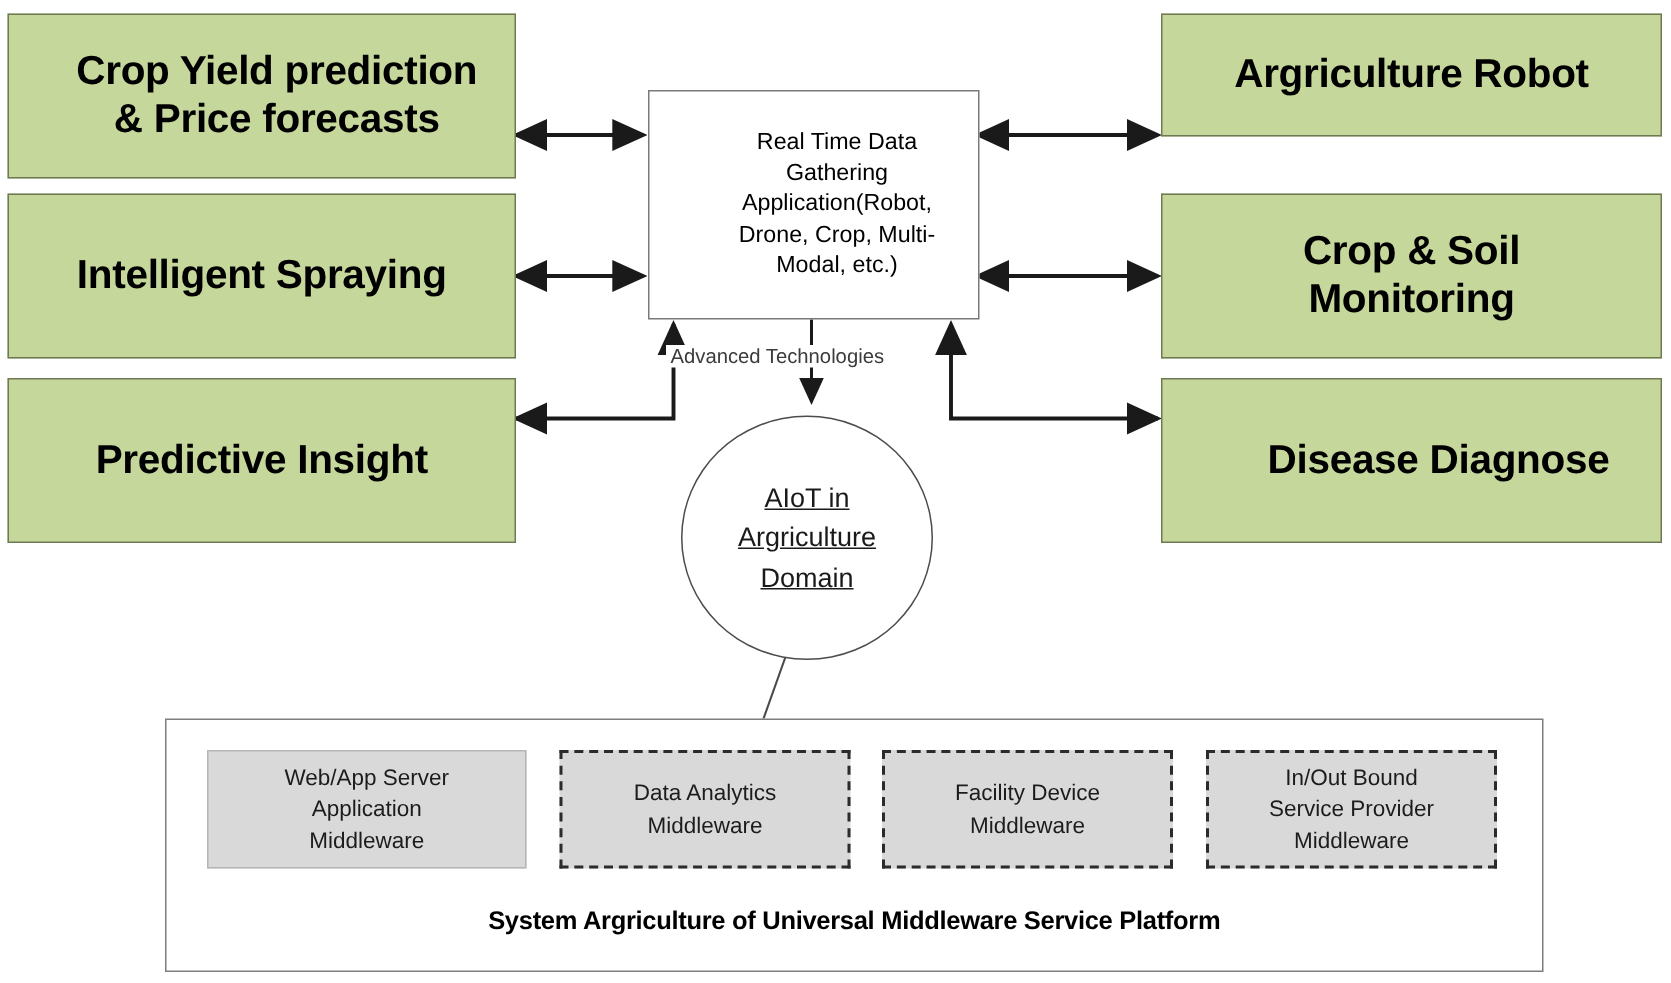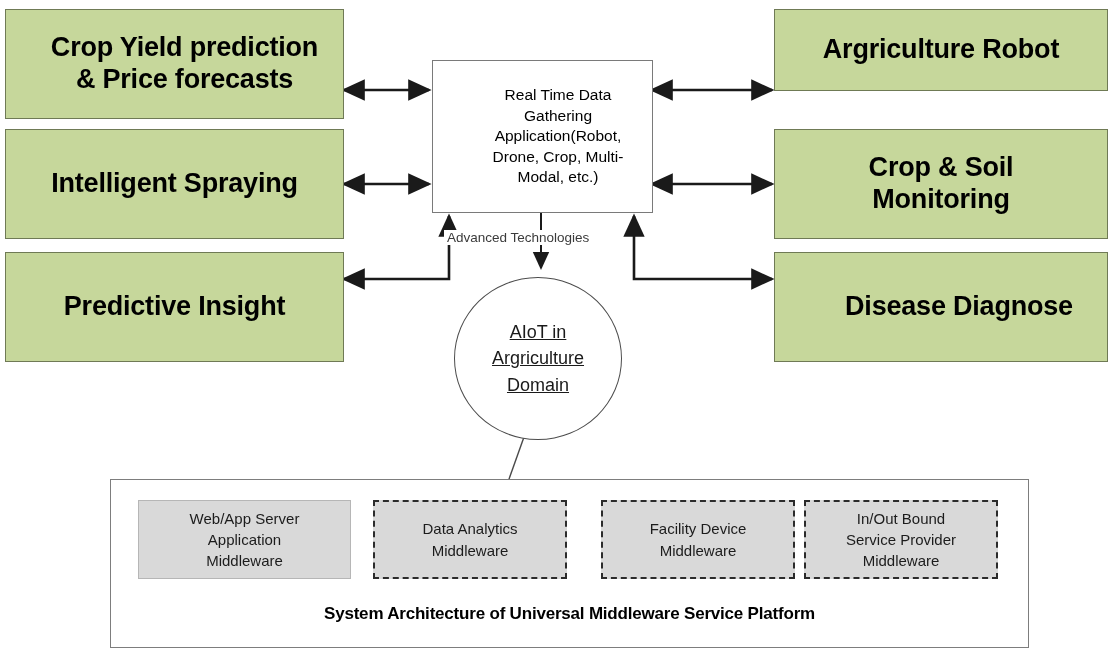--- a/index.html
+++ b/index.html
@@ -198,27 +198,27 @@
       <span style="white-space:pre-line;">Web/App Server
 Application
 Middleware</span>
     </div>
 
     <div class="mw-box mw-dashed" style="left:262px; top:20px; width:194px; height:79px;">
       <span style="white-space:pre-line;">Data Analytics
 Middleware</span>
     </div>
 
-    <div class="mw-box mw-dashed" style="left:477px; top:20px; width:194px; height:79px;margin-left:13px;">
+    <div class="mw-box mw-dashed" style="left:477px; top:20px; width:194px; height:79px;">
       <span style="white-space:pre-line;">Facility Device
 Middleware</span>
     </div>
 
     <div class="mw-box mw-dashed" style="left:693px; top:20px; width:194px; height:79px;">
       <span style="white-space:pre-line;">In/Out Bound
 Service Provider
 Middleware</span>
     </div>
 
-    <div class="platform-caption" style="left:0; top:124px;">System Architecture of Universal Middleware Service Platform</div>
+    <div class="platform-caption" style="left:0; top:124px;">System Argriculture of Universal Middleware Service Platform</div>
   </div>
 
 </div>
 
 </body></html>

